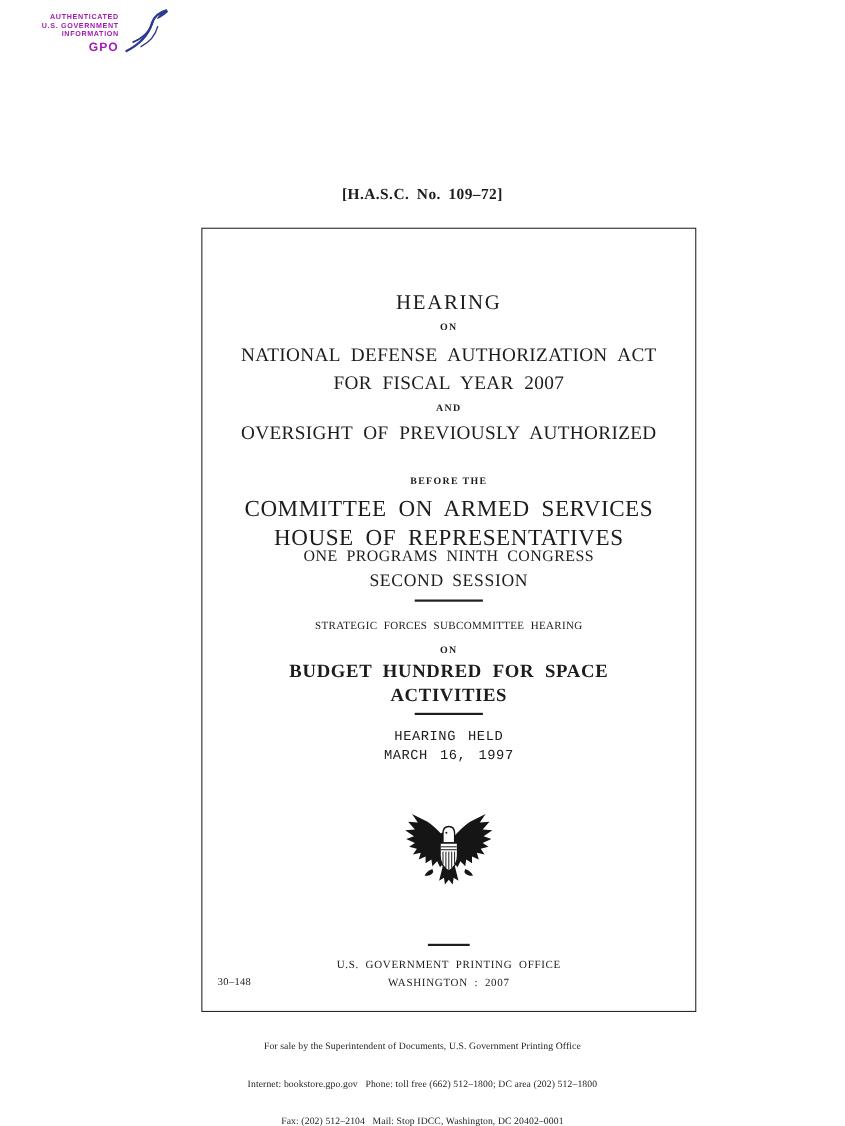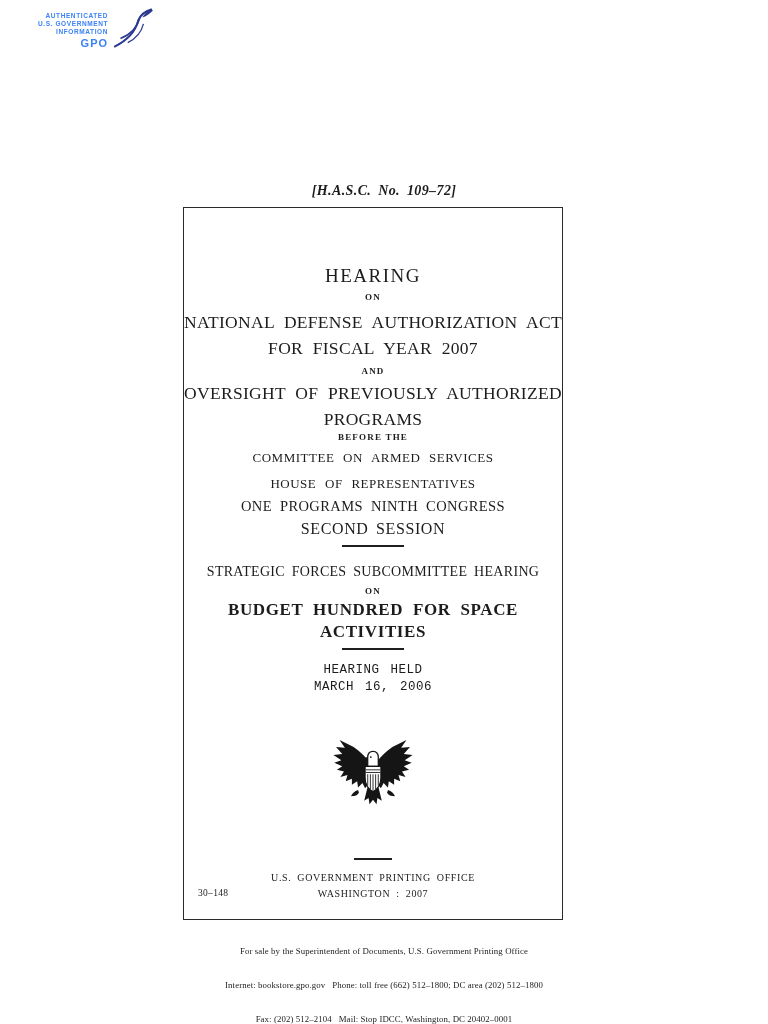--- a/index.html
+++ b/index.html
@@ -5,51 +5,51 @@
   html, body { margin: 0; padding: 0; background: #ffffff; }
   body {
     width: 768px; height: 1024px; position: relative; overflow: hidden;
     font-family: "Liberation Serif", "DejaVu Serif", serif;
     color: #1c1c1c;
   }
   .page { position: absolute; inset: 0; background: #ffffff; }
 
   
   .gpo-logo { position: absolute; top: 8px; left: 38px; display: flex; align-items: flex-start; }
-  .gpo-text { text-align: right; color: #3b82f6; line-height: 8px; padding-top: 4px; }
+  .gpo-text { text-align: right; color: #a21caf; line-height: 8px; padding-top: 4px; }
   .gpo-text .tiny {
     font-size: 6.5px; font-weight: bold; letter-spacing: 0.6px;
     font-family: "Liberation Sans", sans-serif;
   }
   .gpo-acronym {
     font-size: 11px; font-weight: bold; letter-spacing: 1px; margin-top: 3px;
     font-family: "Liberation Sans", sans-serif;
   }
   .gpo-swoosh { margin-left: 2px; margin-top: -2px; }
 
   
   .hasc {
-    position: absolute; top: 183px; left: 0; right: 0; text-align: center;
-    font-size: 14px; font-weight: bold; letter-spacing: 0.4px; word-spacing: 3px; font-style: italic;
+    position: absolute; top: 170px; left: 0; right: 0; text-align: center;
+    font-size: 14px; font-weight: bold; letter-spacing: 0.4px; word-spacing: 3px;
   }
 
   
   .cover-box {
-    position: absolute; top: 207px; left: 183px; width: 380px; height: 713px;
+    position: absolute; top: 207px; left: 183px; width: 450px; height: 713px;
     border: 1.5px solid #2a2a2a; background: #ffffff; box-sizing: border-box;
   }
   .l { position: absolute; left: 0; right: 0; text-align: center; white-space: nowrap; }
 
   .t-hearing { font-size: 19px; letter-spacing: 1.5px; }
   .t-kicker  { font-size: 9px; font-weight: bold; letter-spacing: 1.2px; }
   .t-title   { font-size: 17.5px; letter-spacing: 0.3px; word-spacing: 5px; }
-  .t-comm    { font-size: 13px; letter-spacing: 0.5px; word-spacing: 5px; }
+  .t-comm    { font-size: 21px; letter-spacing: 0.5px; word-spacing: 5px; }
   .t-cong    { font-size: 14.5px; letter-spacing: 0.4px; word-spacing: 4px; }
   .t-sess    { font-size: 16px; letter-spacing: 0.6px; word-spacing: 3px; }
-  .t-sub     { font-size: 14px; letter-spacing: 0.3px; word-spacing: 3px; text-align: center; }
+  .t-sub     { font-size: 10px; letter-spacing: 0.3px; word-spacing: 3px; text-align: center; }
   .t-subject { font-size: 17px; font-weight: bold; letter-spacing: 0.6px; word-spacing: 5px; }
   .t-held    { font-size: 12.5px; letter-spacing: 0.5px; word-spacing: 3px; font-family: Liberation Mono, monospace; }
   .t-printer { font-size: 10px; letter-spacing: 0.6px; word-spacing: 3px; }
   .t-serial  { position: absolute; font-size: 9.5px; letter-spacing: 0.3px; }
 
   .rule { position: absolute; left: 50%; transform: translateX(-50%); background: #1f1f1f; }
 
   .eagle-wrap { position: absolute; top: 529px; left: 50%; transform: translateX(-50%); }
 
   
@@ -81,38 +81,37 @@
   <div class="hasc">[H.A.S.C. No. 109–72]</div>
 
   <div class="cover-box">
 
     <div class="l t-hearing" style="top:57px">HEARING</div>
     <div class="l t-kicker" style="top:84px">ON</div>
     <div class="l t-title" style="top:104px">NATIONAL DEFENSE AUTHORIZATION ACT</div>
     <div class="l t-title" style="top:130px">FOR FISCAL YEAR 2007</div>
     <div class="l t-title" style="top:175px">OVERSIGHT OF PREVIOUSLY AUTHORIZED</div>
     <div class="l t-kicker" style="top:158px">AND</div>
-    <div class="l t-title" style="top:201px">PROGRAMS</div>
     <div class="l t-kicker" style="top:224px">BEFORE THE</div>
     <div class="l t-comm" style="top:242px">COMMITTEE ON ARMED SERVICES</div>
     <div class="l t-comm" style="top:268px">HOUSE OF REPRESENTATIVES</div>
     <div class="l t-cong" style="top:290px">ONE PROGRAMS NINTH CONGRESS</div>
     <div class="l t-sess" style="top:312px">SECOND SESSION</div>
 
     <div class="rule" style="top:337px; width:62px; height:2px"></div>
 
     <div class="l t-sub" style="top:356px">STRATEGIC FORCES SUBCOMMITTEE HEARING</div>
     <div class="l t-kicker" style="top:378px">ON</div>
     <div class="l t-subject" style="top:392px">BUDGET HUNDRED FOR SPACE</div>
     <div class="l t-subject" style="top:414px">ACTIVITIES</div>
 
     <div class="rule" style="top:440px; width:62px; height:2px"></div>
 
     <div class="l t-held" style="top:455px">HEARING HELD</div>
-    <div class="l t-held" style="top:472px">MARCH 16, 2006</div>
+    <div class="l t-held" style="top:472px">MARCH 16, 1997</div>
 
     <div class="eagle-wrap">
       <svg width="88" height="78" viewBox="0 0 100 88">
 
         <path d="M50 34 C45 26 38 18 28 11 L12 3 L18 12 L8 11 L15 19 L5 20 L14 26 L6 29 L15 33 L9 37 L17 39 L13 45 L21 43 L19 50 L26 47 L26 54 L32 50 L33 57 L38 52 L41 58 L45 53 L47 44 Z" fill="#151515"></path>
 
         <path d="M50 34 C55 26 62 18 72 11 L88 3 L82 12 L92 11 L85 19 L95 20 L86 26 L94 29 L85 33 L91 37 L83 39 L87 45 L79 43 L81 50 L74 47 L74 54 L68 50 L67 57 L62 52 L59 58 L55 53 L53 44 Z" fill="#151515"></path>
 
         <ellipse cx="50" cy="42" rx="9.5" ry="13" fill="#151515"></ellipse>
 

